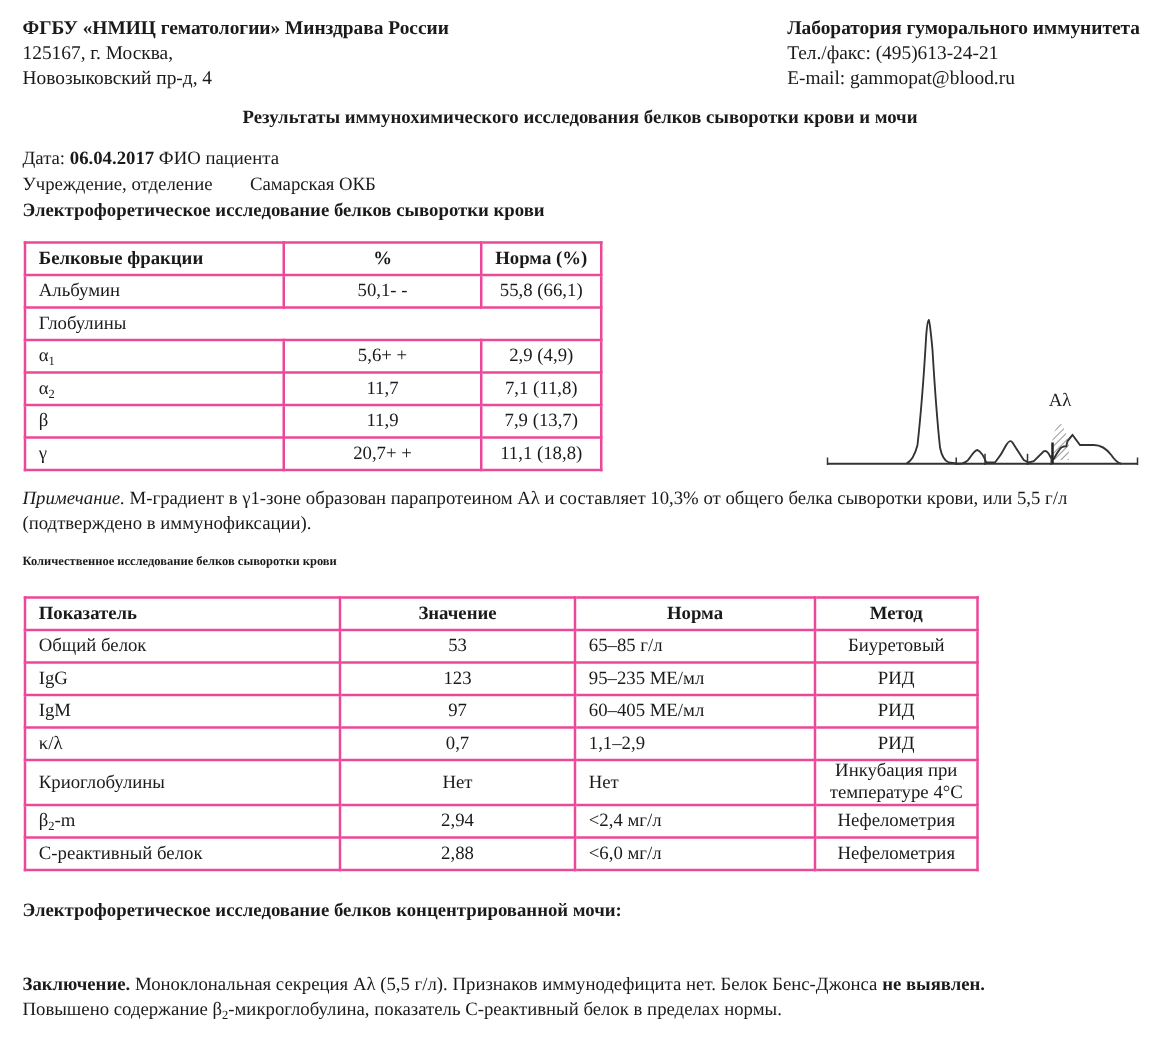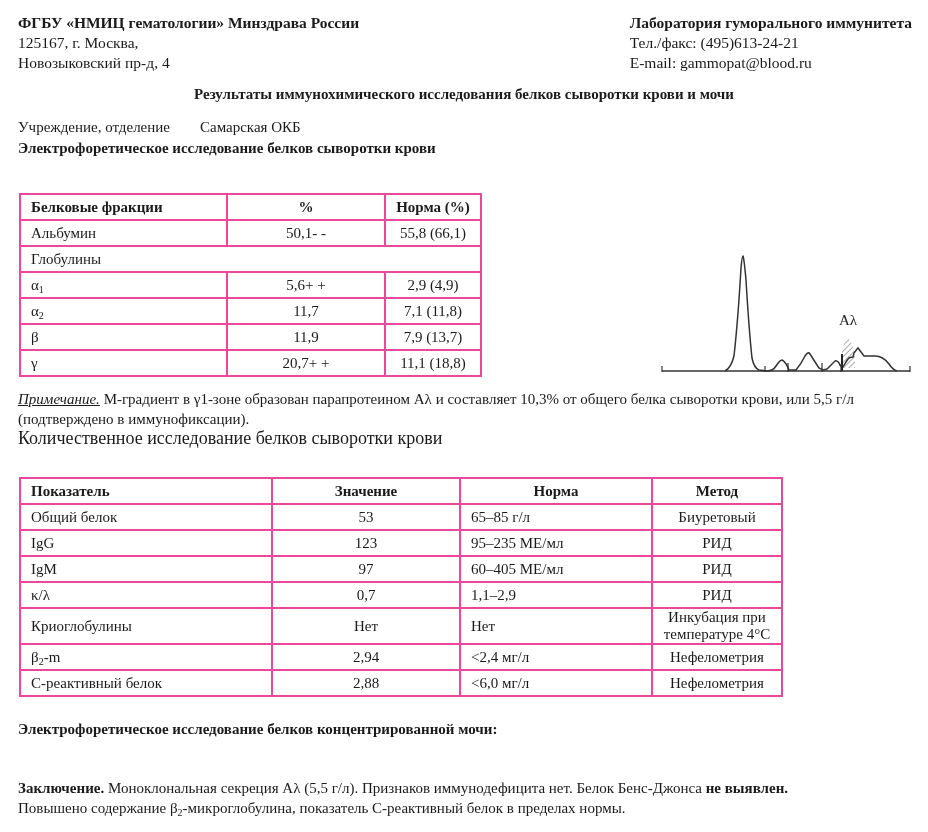--- a/index.html
+++ b/index.html
@@ -29,22 +29,22 @@
   table.t2 { left: 19px; top: 477px; width: 764px; }
   table.t2 th { font-weight: bold; height: 24px; }
   table.t2 td { height: 24px; }
   table.t2 .c1 { width: 230px; text-align: left; }
   table.t2 .c2 { width: 166px; text-align: center; }
   table.t2 .c3 { width: 170px; }
   table.t2 .c4 { text-align: center; }
   .val-b { font-weight: bold; }
 
   .note { left: 18px; top: 389px; width: 890px; line-height: 20px; font-size: 15px; }
-  .note i { font-style: italic; text-decoration: underline; }
-  .sec2 { left: 18px; top: 428px; font-weight: normal; font-size: 18px; }
+  .note i { font-style: italic; }
+  .sec2 { left: 18px; top: 444px; font-weight: bold; font-size: 10px; }
   .urine { left: 18px; top: 719px; line-height: 20px; font-size: 15px; }
   .concl { left: 18px; top: 778px; line-height: 20px; font-size: 15px; }
   sub { font-size: 10px; vertical-align: -3px; line-height: 0; }
 
   .graph { left: 655px; top: 250px; width: 270px; height: 130px; }
 </style>
 </head>
 <body>
 
 <div class="abs hdr-left">
@@ -54,20 +54,25 @@
 </div>
 <div class="abs hdr-right">
   <div class="b">Лаборатория гуморального иммунитета</div>
   <div>Тел./факс: (495)613-24-21</div>
   <div>E-mail: gammopat@blood.ru</div>
 </div>
 
 <div class="abs title">Результаты иммунохимического исследования белков сыворотки крови и мочи</div>
 
 <div class="abs meta">
+  <div>
+    <span>Дата:</span>
+    <span class="b">06.04.2017</span>
+    <span>ФИО пациента</span>
+  </div>
   <div>
     <span>Учреждение, отделение</span><span class="gap"></span><span>Самарская ОКБ</span>
   </div>
   <div class="b">Электрофоретическое исследование белков сыворотки крови</div>
 </div>
 
 <table class="t1">
   <tbody>
       <tr>
     <th class="c1">Белковые фракции</th>

